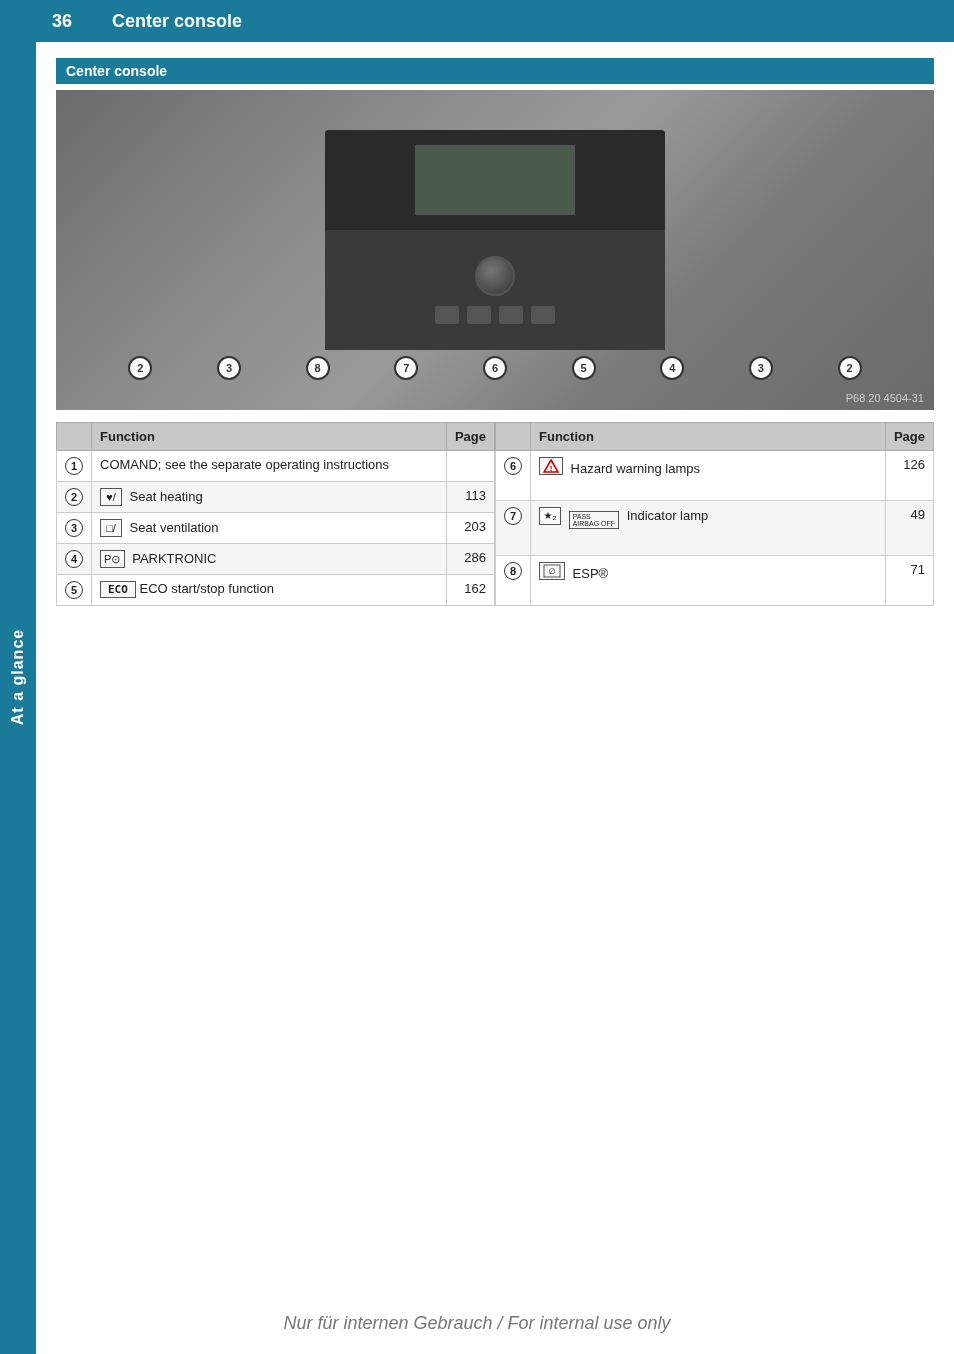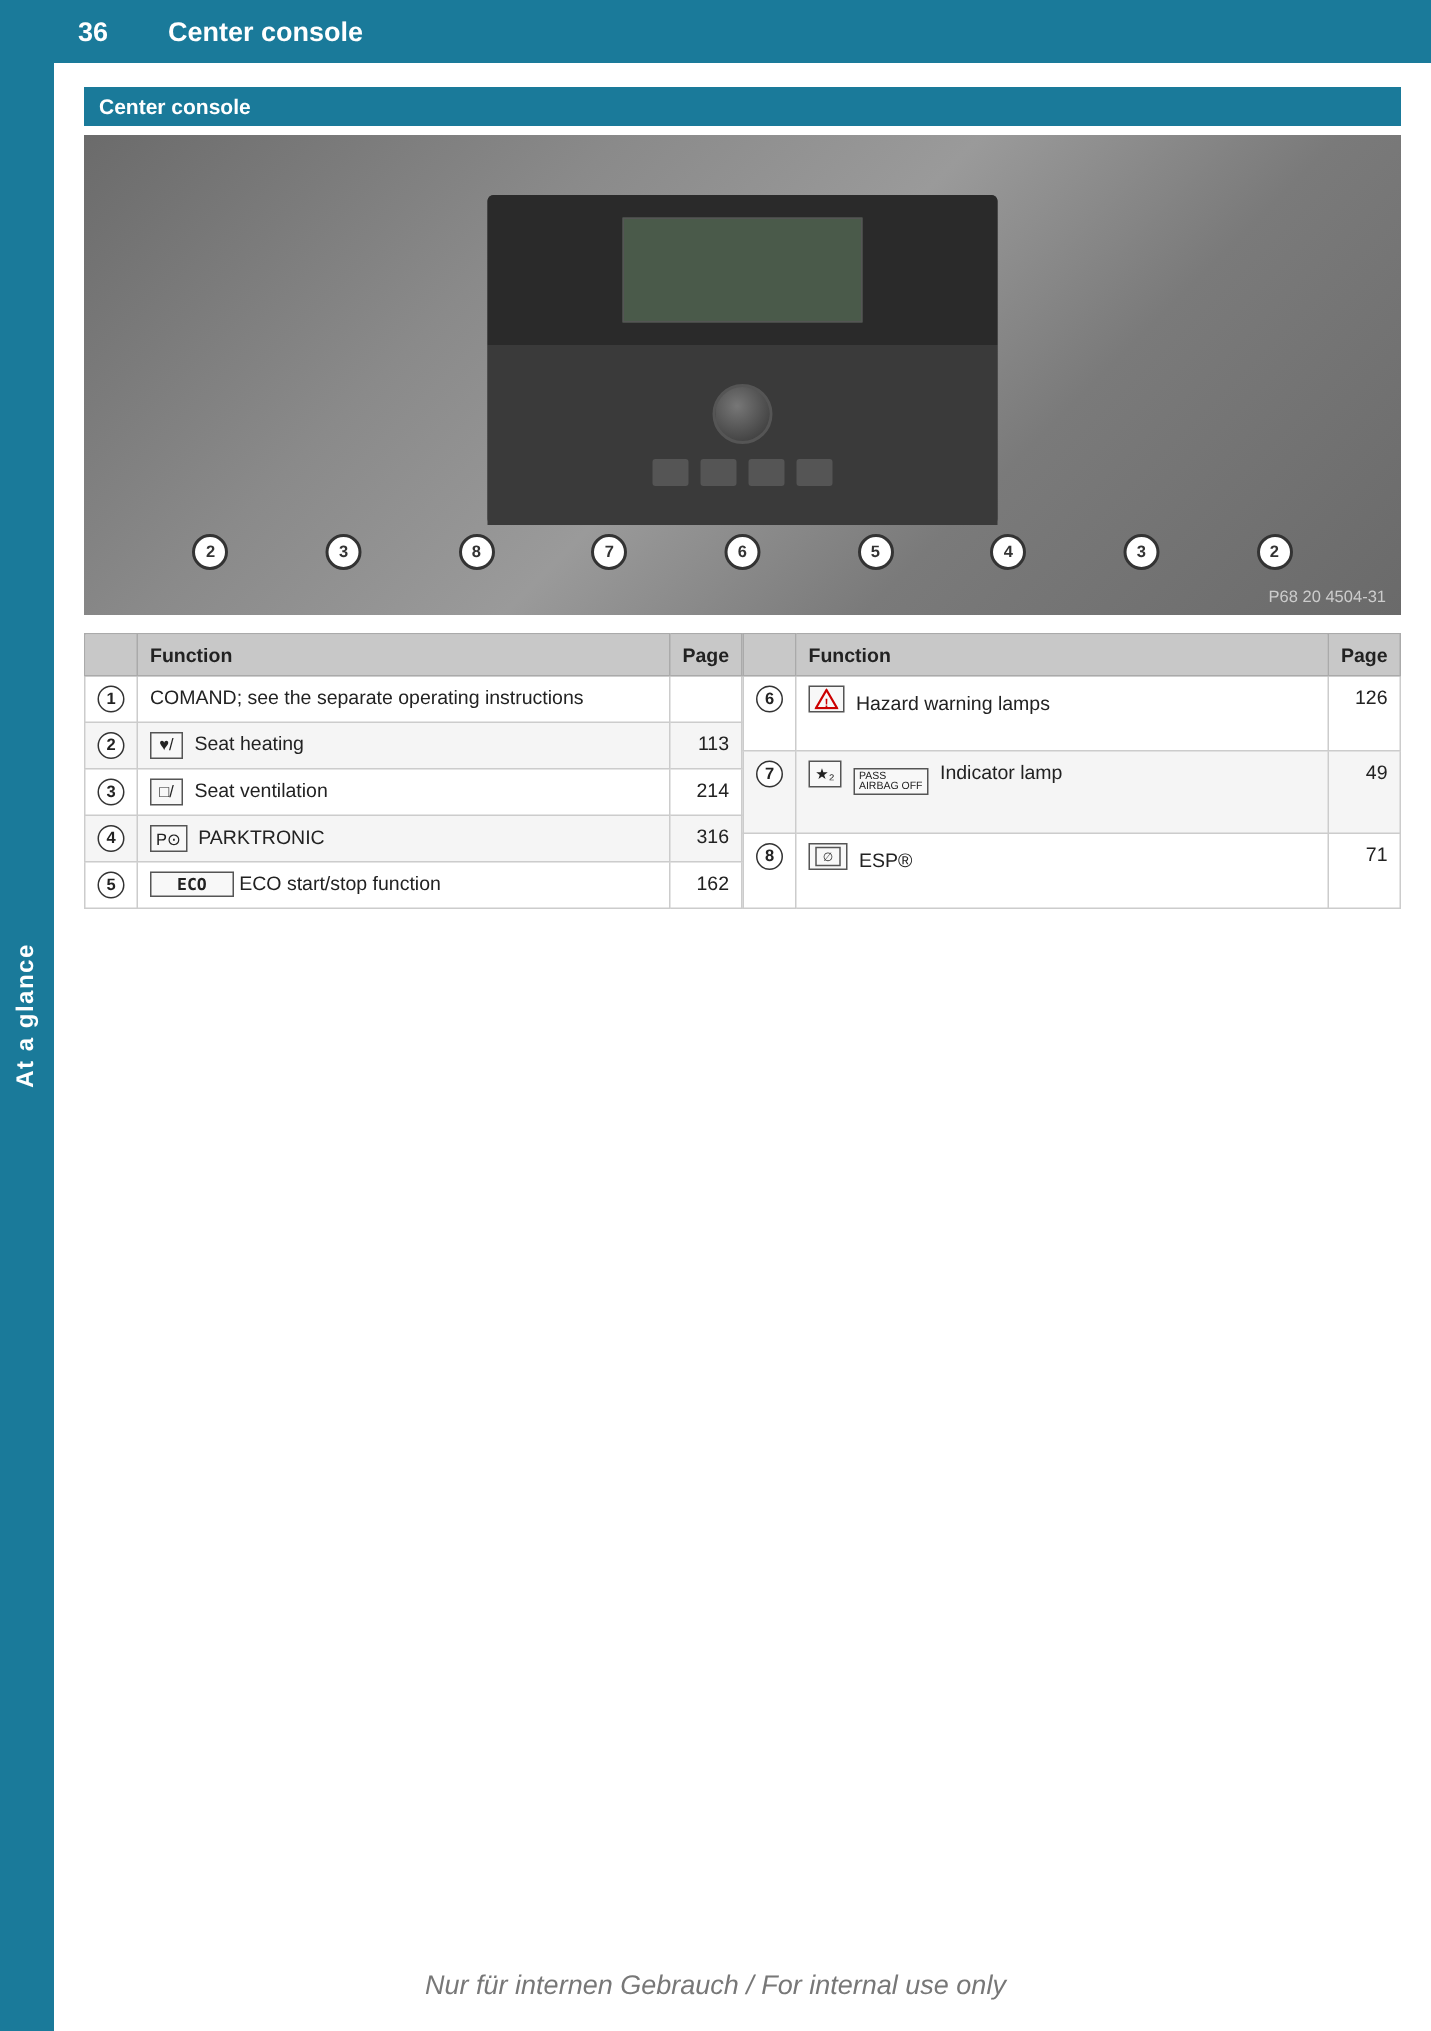--- a/index.html
+++ b/index.html
@@ -264,21 +264,21 @@
       min-height: 18px;
       background: #f8f8f8;
     }
 
     
     .eco-box {
       display: inline-flex;
       align-items: center;
       justify-content: center;
       border: 1.5px solid #555;
-      padding: 1px 17px;
+      padding: 1px 7px;
       font-size: 11px;
       font-weight: bold;
       background: #f8f8f8;
       font-family: monospace;
     }
 
     
     .bottom-watermark {
       position: absolute;
       bottom: 20px;
@@ -377,32 +377,32 @@
         </tr>
 
         <tr>
           <td class="number-cell">
             <span class="circled-num">3</span>
           </td>
           <td>
             <span class="icon-box">□/</span>
             Seat ventilation
           </td>
-          <td class="page-cell">214</td>
+          <td class="page-cell">203</td>
         </tr>
 
         <tr>
           <td class="number-cell">
             <span class="circled-num">4</span>
           </td>
           <td>
             <span class="icon-box">P⊙</span>
             PARKTRONIC
           </td>
-          <td class="page-cell">316</td>
+          <td class="page-cell">286</td>
         </tr>
 
         <tr>
           <td class="number-cell">
             <span class="circled-num">5</span>
           </td>
           <td>
             <span class="eco-box">ECO</span>
             ECO start/stop function
           </td>

